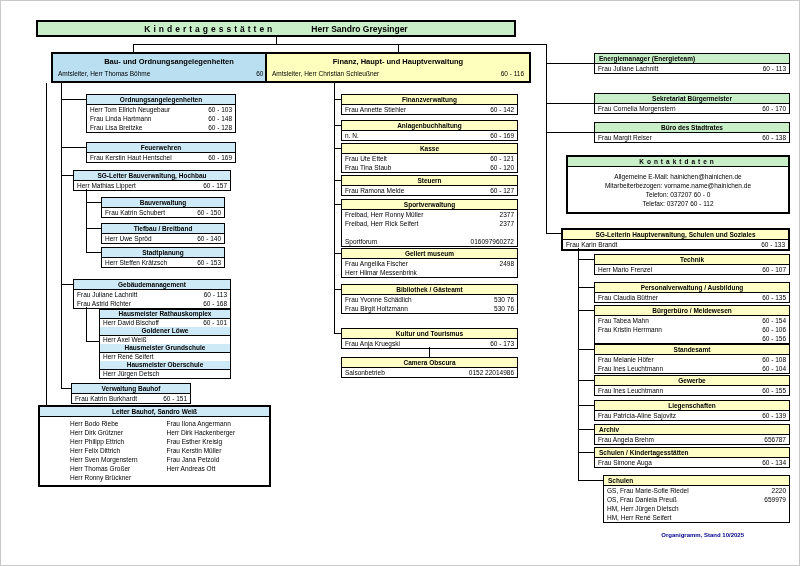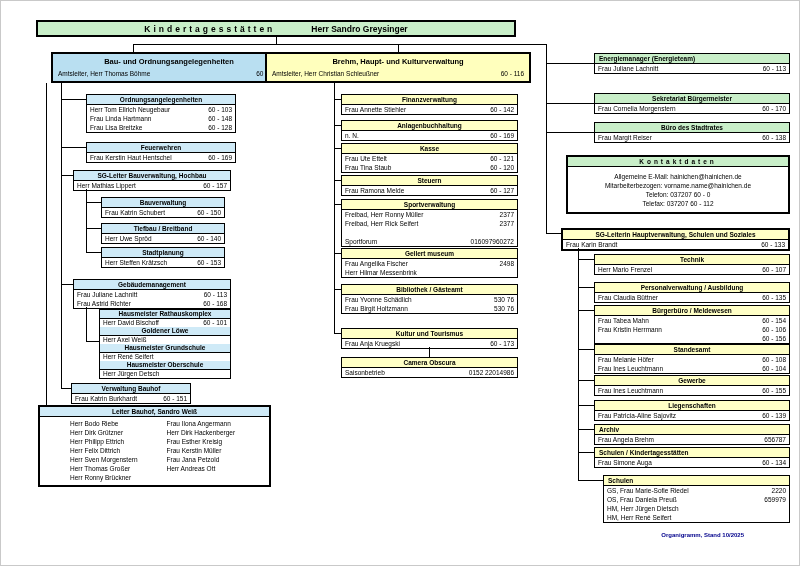--- a/index.html
+++ b/index.html
@@ -47,21 +47,21 @@
   </div>
   <div class="footer">Organigramm, Stand 10/2025</div>
 <div class="box blue major dept" style="left: 35px; top: 51px; width: 236px; margin-left: 15px;">
       <div class="dtitle">Bau- und Ordnungsangelegenheiten</div>
       <div class="drow">
         <span>Amtsleiter, Herr Thomas Böhme</span>
         <span>60 - 172</span>
       </div>
     </div>
     <div class="box yellow major dept" style="left: 264px; top: 51px; width: 266px;">
-      <div class="dtitle">Brehm, Haupt- und Kulturverwaltung</div>
+      <div class="dtitle">Finanz, Haupt- und Hauptverwaltung</div>
       <div class="drow">
         <span>Amtsleiter, Herr Christian Schleußner</span>
         <span>60 - 116</span>
       </div>
     </div>
     <div class="box green" style="left: 593px; top: 52px; width: 196px;">
       <div class="hdr left">Energiemanager (Energieteam)</div>
       <div class="row">
         <span>Frau Juliane Lachnitt</span>
         <span class="pn">60 - 113</span>

